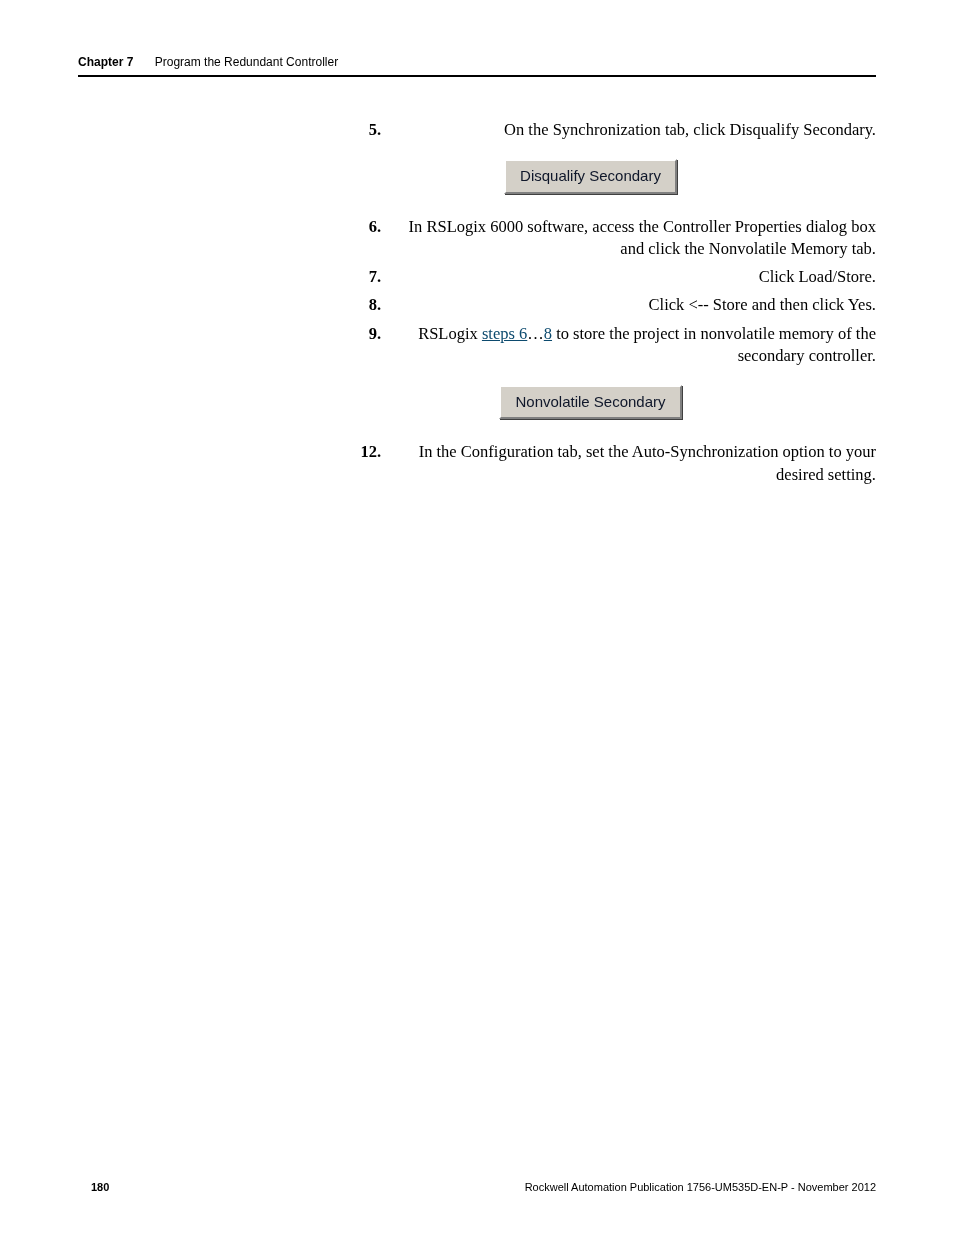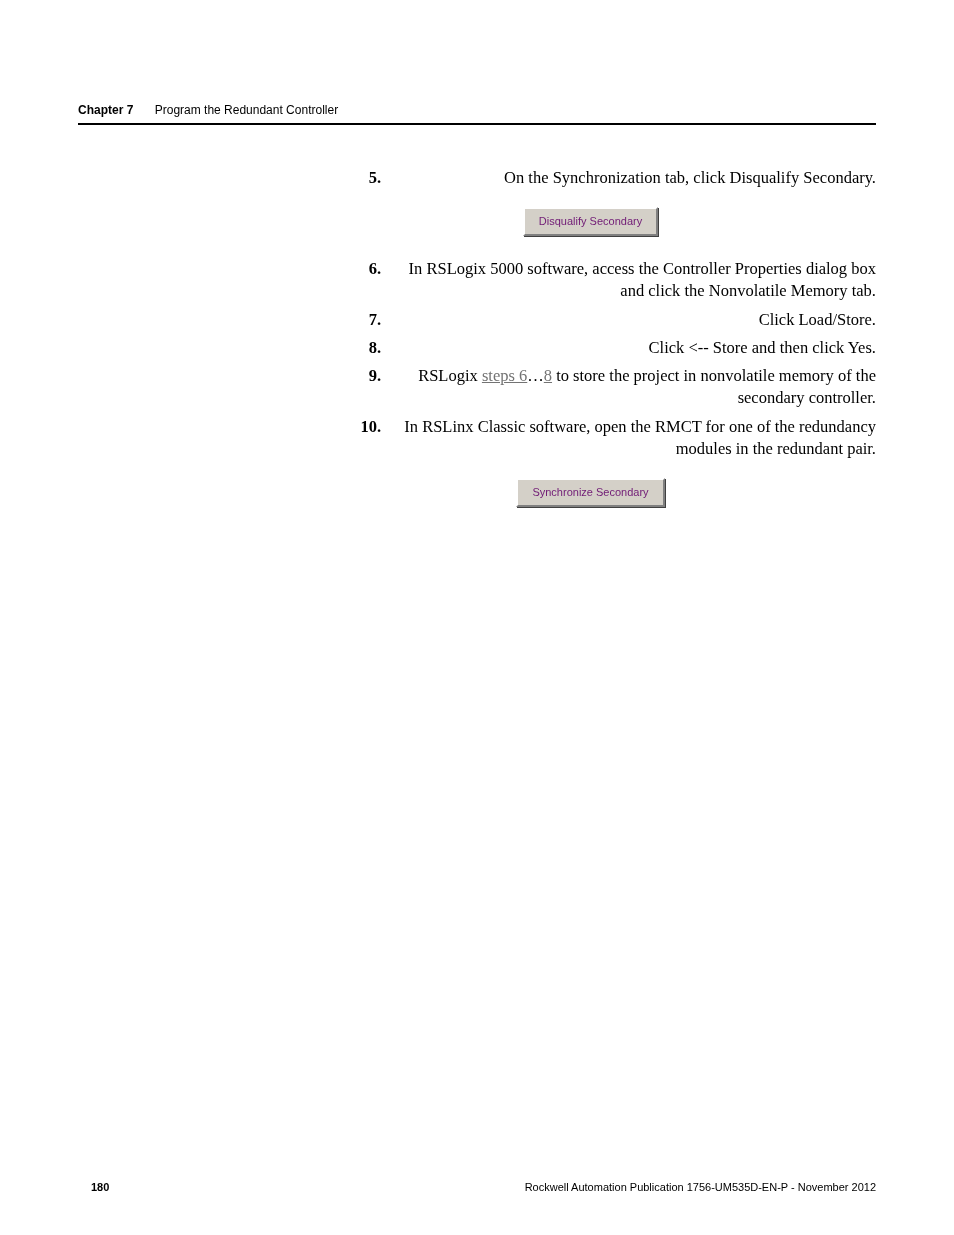--- a/index.html
+++ b/index.html
@@ -17,21 +17,20 @@
     padding: 55px 78px 0 78px;
     box-sizing: border-box;
     height: 100%;
     position: relative;
   }
   .header-line {
     font-family: Arial, Helvetica, sans-serif;
     font-size: 12px;
     color: #000;
     padding-bottom: 6px;
-    margin-top: 48px;
   }
   .header-line .chap {
     font-weight: bold;
     margin-right: 18px;
   }
   .hr {
     border: none;
     border-top: 2px solid #000;
     margin: 0;
   }
@@ -55,36 +54,36 @@
     flex: 1;
     text-align: right;
   }
   .btn-wrap {
     text-align: center;
     margin: 18px 0 22px -38px;
   }
   .win-btn {
     display: inline-block;
     font-family: Tahoma, Arial, sans-serif;
-    font-size: 11px;
+    font-size: 15px;
     background: #d4d0c8;
     padding: 5px 14px;
     border: 2px solid;
     border-top-color: #fff;
     border-left-color: #fff;
     border-right-color: #808080;
     border-bottom-color: #808080;
     box-shadow: 1px 1px 0 #404040;
-    color: #701a75;
+    color: #0f172a;
   }
   .para-plain {
     margin: 14px 0 14px -20px;
   }
   a.link {
-    color: #737373;
+    color: #0c4a6e;
     text-decoration: underline;
   }
   .footer {
     position: absolute;
     bottom: 42px;
     left: 91px;
     right: 78px;
     font-family: Arial, Helvetica, sans-serif;
     font-size: 11px;
     color: #000;
@@ -116,51 +115,51 @@
       <div class="num">5.</div>
       <div class="txt">On the Synchronization tab, click Disqualify Secondary.</div>
     </div>
 
     <div class="btn-wrap">
       <span class="win-btn">Disqualify Secondary</span>
     </div>
 
     <div class="step">
       <div class="num">6.</div>
-      <div class="txt">In RSLogix 5000 software, access the Controller Properties dialog box and click the Nonvolatile Memory tab.</div>
+      <div class="txt">In RSLogix 6000 software, access the Controller Properties dialog box and click the Nonvolatile Memory tab.</div>
     </div>
 
     <div class="step">
       <div class="num">7.</div>
       <div class="txt">Click Load/Store.</div>
     </div>
 
     <div class="step">
       <div class="num">8.</div>
       <div class="txt">Click &lt;-- Store and then click Yes.</div>
     </div>
 
 
     <div class="step">
       <div class="num">9.</div>
       <div class="txt">
         <span>RSLogix </span><a href="#" class="link">steps 6</a><span>…</span><a href="#" class="link">8</a><span> to store the project in nonvolatile memory of the secondary controller.</span>
       </div>
     </div>
 
-    <div class="step">
-      <div class="num">10.</div>
-      <div class="txt">In RSLinx Classic software, open the RMCT for one of the redundancy modules in the redundant pair.</div>
-    </div>
 
 
     <div class="btn-wrap">
-      <span class="win-btn">Synchronize Secondary</span>
+      <span class="win-btn">Nonvolatile Secondary</span>
     </div>
 
+    <div class="step">
+      <div class="num">12.</div>
+      <div class="txt">In the Configuration tab, set the Auto-Synchronization option to your desired setting.</div>
+    </div>
 
   </div>
 
   <div class="footer">
     <span class="pnum">180</span>
     <span class="pub">Rockwell Automation Publication 1756-UM535D-EN-P - November 2012</span>
   </div>
 
 </div>
 

